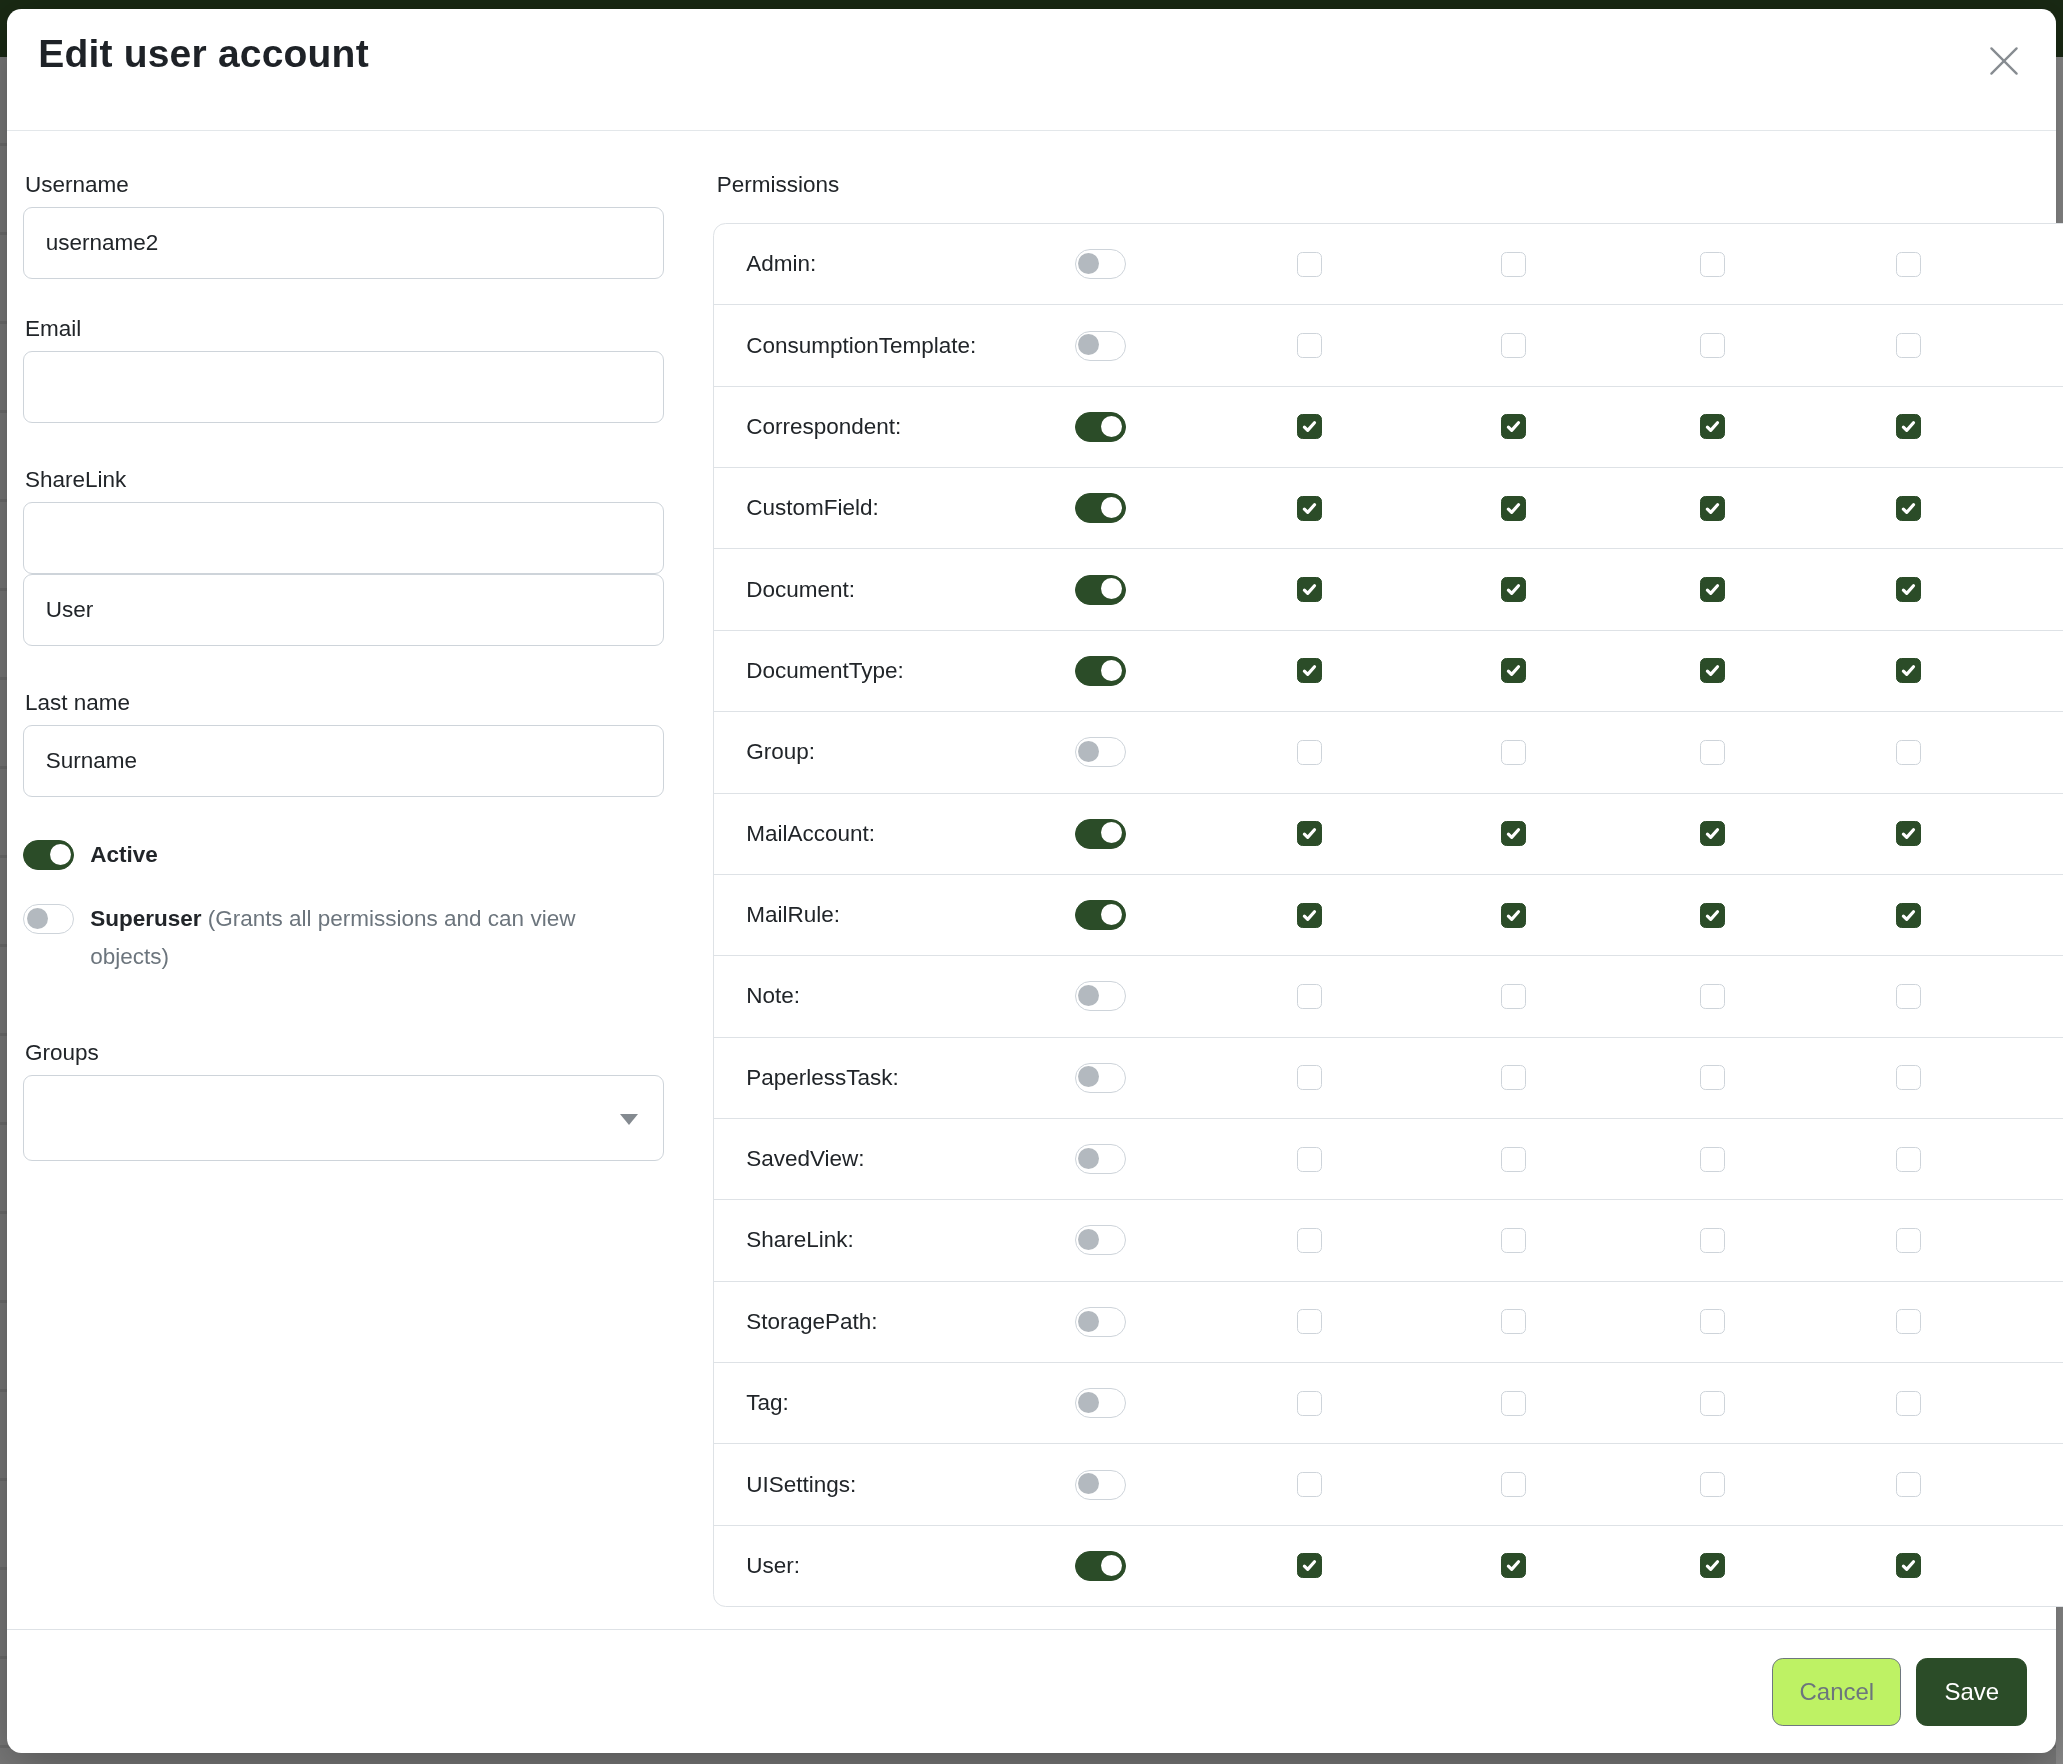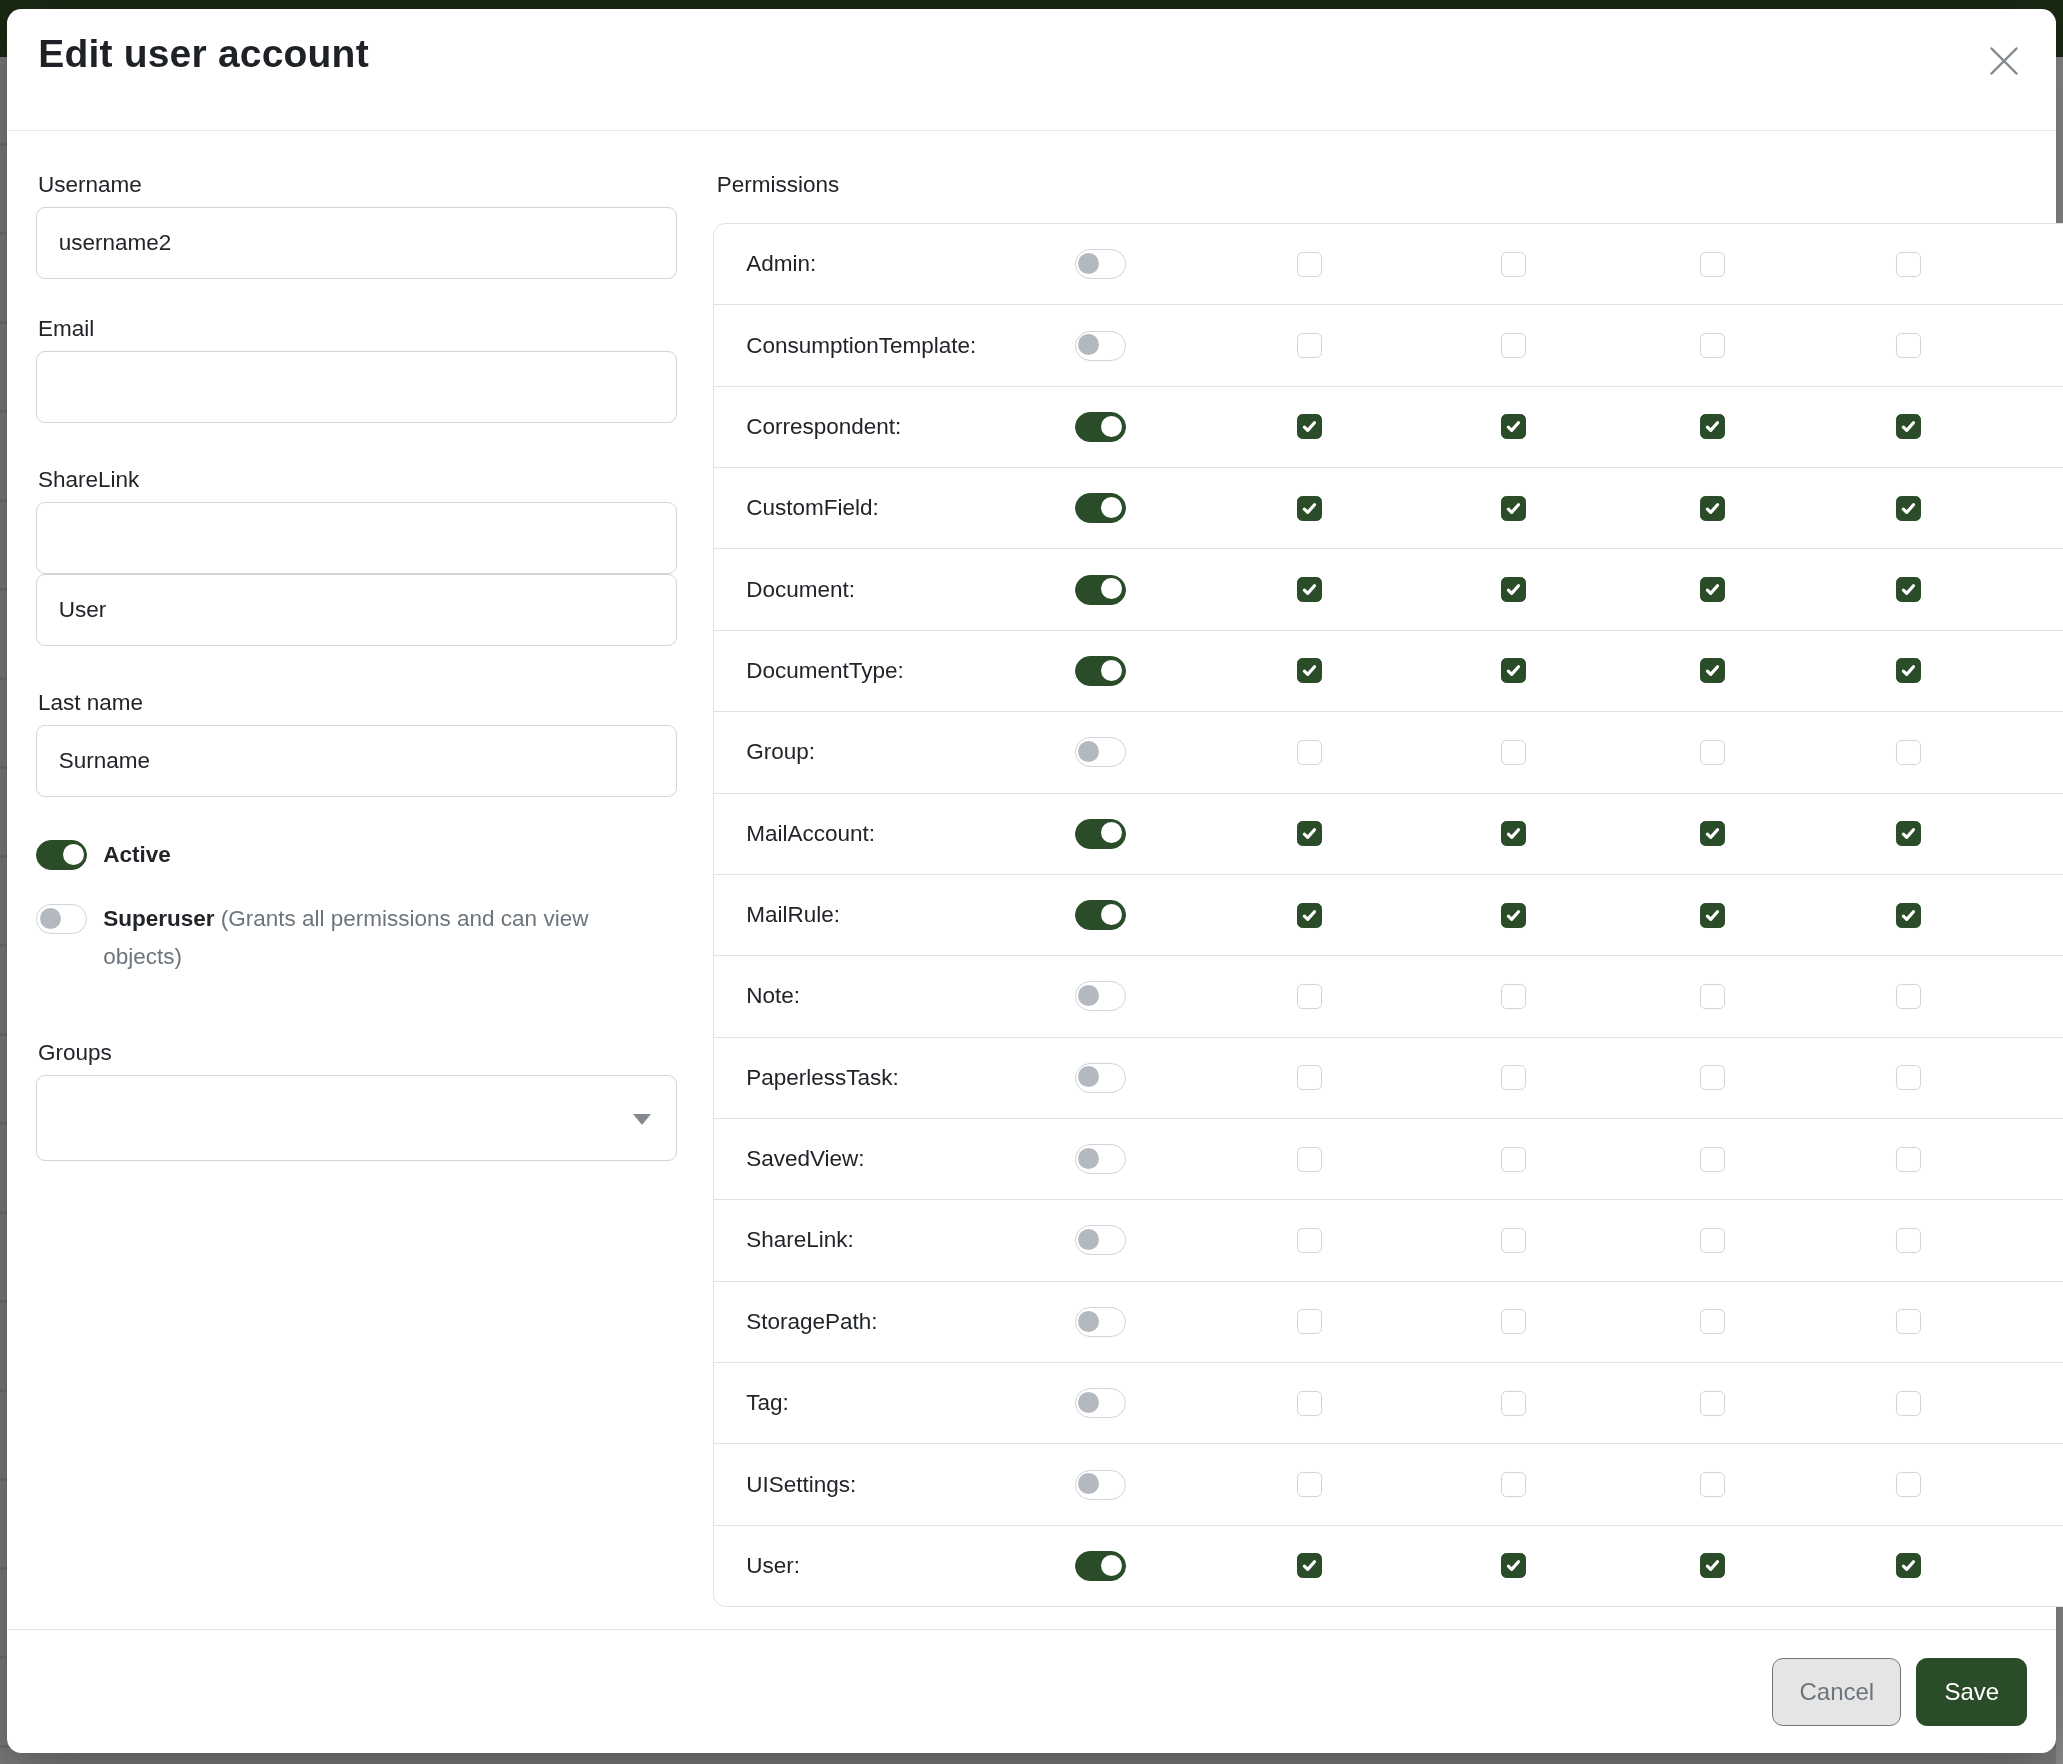--- a/index.html
+++ b/index.html
@@ -27,21 +27,21 @@
   .modal{
     position:absolute;left:7.2px;top:9px;width:2049px;height:1744px;
     background:#fff;border-radius:14.4px;box-shadow:0 10.8px 54px rgba(0,0,0,.35);
   }
   
   .m-header{position:absolute;top:0;left:0;right:0;height:122px;border-bottom:1.8px solid #e3e7ea;border-radius:14.4px 14.4px 0 0;}
   .m-title{position:absolute;left:31px;top:23.4px;font-size:39px;font-weight:bold;letter-spacing:0.2px;color:#1e2227;}
   .m-close{position:absolute;right:25px;top:25px;width:54px;height:54px;display:flex;align-items:center;justify-content:center;cursor:pointer;background:none;border:none;}
 
   
-  .form-col{position:absolute;left:29px;top:122px;width:641px;}
+  .form-col{position:absolute;left:16px;top:122px;width:641px;}
   .f-label{font-size:22.5px;color:var(--text);margin:36px 0 9px 1.8px;line-height:27px;}
   .f-label.first{margin-top:40px;}
   .f-label.late{margin-top:43px;}
   .f-input{display:block;width:100%;height:72px;border:1.8px solid var(--input-border);border-radius:9px;
     font-size:22.5px;color:var(--text);padding:0 21.6px;font-family:inherit;background:#fff;outline:none;}
   .switch-row{display:flex;align-items:flex-start;gap:16px;}
   .switch-row.active-row{margin-top:40px;height:36px;align-items:center;}
   .switch-row.super-row{margin-top:31px;}
   .sw{flex:none;width:51px;height:30px;border-radius:15.3px;background:#fff;border:1.8px solid var(--input-border);position:relative;cursor:pointer;}
   .sw .knob{position:absolute;left:2.7px;top:2.7px;width:21px;height:21px;border-radius:50%;background:#b3b9bf;}
@@ -71,21 +71,21 @@
   .cb{width:25px;height:25px;border:1.8px solid var(--input-border);border-radius:5.4px;background:#fff;
     display:flex;align-items:center;justify-content:center;cursor:pointer;}
   .cb.checked{background:var(--green);border-color:var(--green);}
   .ck{width:17px;height:17px;}
   .ck path{stroke:#fff;stroke-width:3;fill:none;stroke-linecap:round;stroke-linejoin:round;}
 
   
   .m-footer{position:absolute;left:0;right:0;bottom:0;height:124px;border-top:1.8px solid var(--line);
     display:flex;align-items:center;justify-content:flex-end;gap:15.3px;padding-right:29px;border-radius:0 0 14.4px 14.4px;}
   .btn{height:68px;font-size:24px;border-radius:10.8px;font-family:inherit;cursor:pointer;}
-  .btn-cancel{padding:0 26px;color:var(--muted);background:#e5e5e5;border:1.8px solid #6e777e;}
+  .btn-cancel{padding:0 26px;color:var(--muted);background:#bef264;border:1.8px solid #6e777e;}
   .btn-save{padding:0 27px;color:#fff;background:var(--green);border:1.8px solid var(--green);}
 </style>
 </head>
 <body>
 
 <div class="navbar-bg"></div>
 <div class="page-behind"></div>
 <div class="scroll-strip"></div>
 
 <div class="modal">

